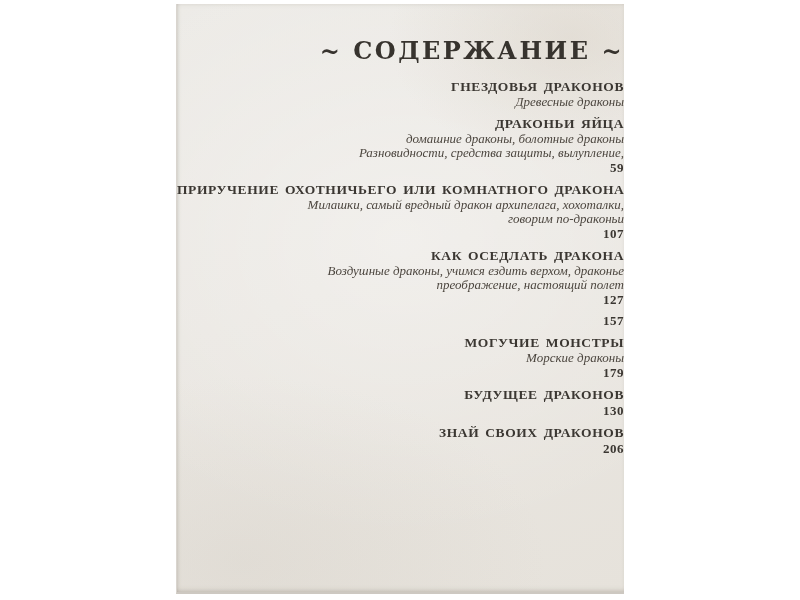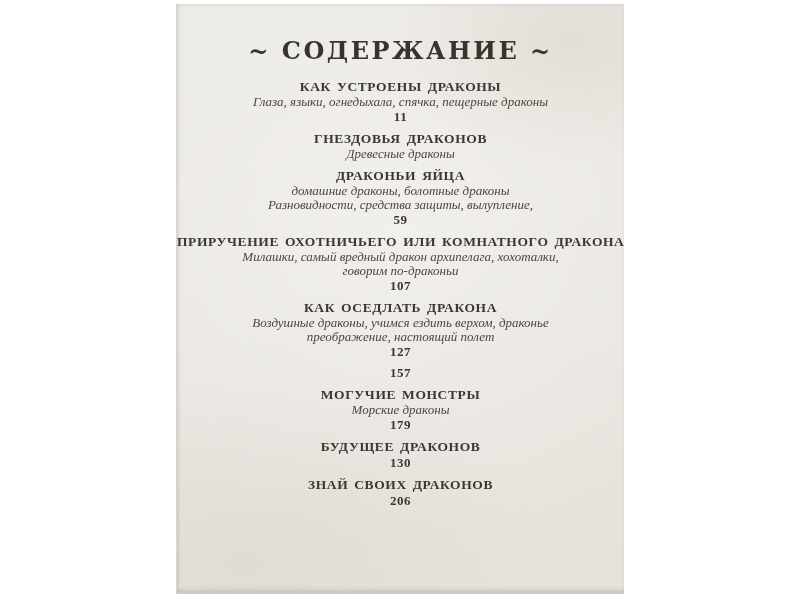--- a/index.html
+++ b/index.html
@@ -26,21 +26,21 @@
       radial-gradient(ellipse 260px 180px at 88% 6%, rgba(205,193,176,0.30), transparent 70%),
       radial-gradient(ellipse 420px 260px at 15% 95%, rgba(200,193,182,0.22), transparent 72%),
       radial-gradient(ellipse 500px 400px at 50% 40%, rgba(255,255,255,0.35), transparent 75%),
       linear-gradient(160deg, #edebe7 0%, var(--paper) 45%, #e6e2db 100%);
     border-left: 1px solid #d9d5cf;
     border-bottom: 2px solid #cdc8c1;
     box-shadow:
       inset 0 -4px 5px -3px rgba(148,140,129,0.45),
       inset 3px 0 4px -3px rgba(148,140,129,0.40),
       inset 0 3px 4px -3px rgba(170,163,152,0.30);
-    text-align: center;
+    text-align: right;
     color: var(--ink);
   }
   .toc-title {
     margin: 4px 0 14px 0;
     font-family: "DejaVu Serif", serif;
     font-weight: bold;
     font-size: 24px;
     line-height: 26px;
     letter-spacing: 2.5px;
     color: #37332e;
@@ -71,27 +71,20 @@
     letter-spacing: 0.5px;
     color: var(--ink);
   }
 </style>
 </head>
 <body>
 
 <div class="paper">
   <h1 class="toc-title">~ СОДЕРЖАНИЕ ~</h1>
   <div class="entries">
-  <div class="entry">
-    <div class="entry-title">КАК УСТРОЕНЫ ДРАКОНЫ</div>
-    <div class="entry-subs">
-          <div class="entry-sub-line">Глаза, языки, огнедыхала, спячка, пещерные драконы</div>
-        </div>
-    <div class="entry-page">11</div>
-  </div>
 
   <div class="entry">
     <div class="entry-title">ГНЕЗДОВЬЯ ДРАКОНОВ</div>
     <div class="entry-subs">
           <div class="entry-sub-line">Древесные драконы</div>
         </div>
   </div>
 
   <div class="entry">
     <div class="entry-title">ДРАКОНЬИ ЯЙЦА</div>

